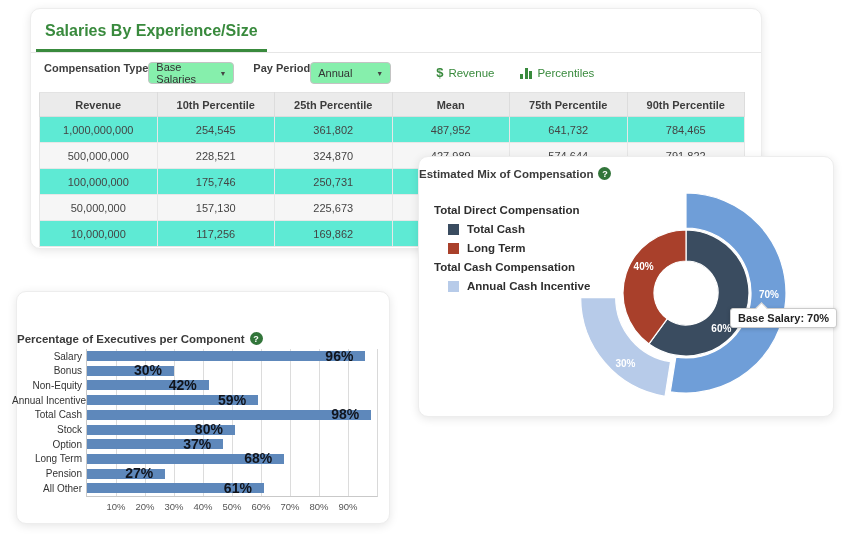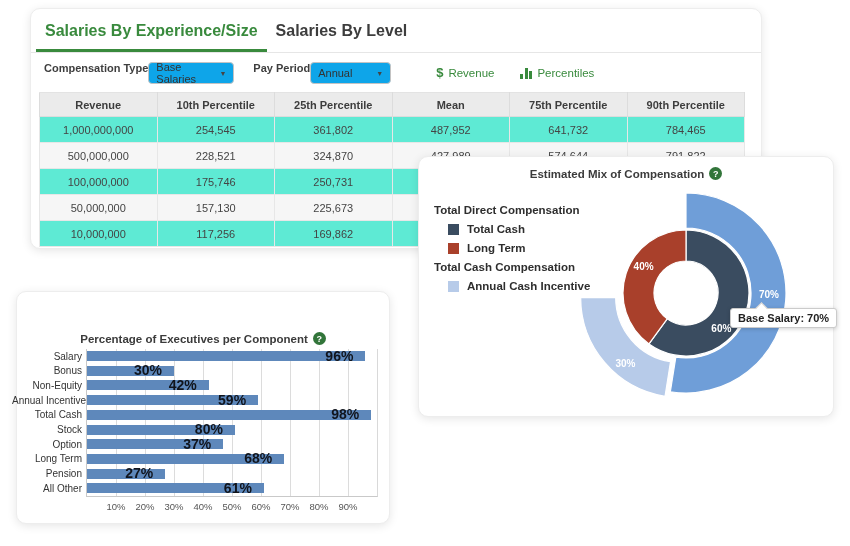--- a/index.html
+++ b/index.html
@@ -25,21 +25,21 @@
     padding:13px 9px 9px;font-size:16px;font-weight:bold;color:#3d3d3d;
     border-bottom:3px solid transparent;cursor:pointer;white-space:nowrap;
   }
   .tab.active{color:#398a3d;border-bottom-color:#398a3d;}
 
   
   .controls{display:flex;align-items:flex-end;margin:9px 0 0 13px;}
   .field{display:flex;flex-direction:row;margin-right:19px;}
   .field-label{font-size:11px;font-weight:bold;color:#3e3e3e;margin-bottom:4px;}
   .selectbox{
-    height:22px;border:1px solid #c3c3c3;border-radius:4px;background:#0ea5e9;
+    height:22px;border:1px solid #c3c3c3;border-radius:4px;background:#86efac;
     display:flex;align-items:center;justify-content:space-between;
     font-size:11px;color:#333;padding:0 7px;box-sizing:border-box;cursor:pointer;
   }
   .selectbox .caret{font-size:7px;color:#444;margin-left:8px;}
   .green-link{
     display:flex;align-items:center;gap:5px;color:#398a3d;font-size:11.5px;
     margin:0 0 5px 26px;cursor:pointer;white-space:nowrap;
   }
   .green-link .dollar{font-size:13px;font-weight:bold;line-height:1;}
   .bars-icon{display:inline-flex;align-items:flex-end;gap:1.5px;height:11px;}
@@ -56,21 +56,21 @@
   }
   table.salaries td{
     height:23px;color:#444;text-align:center;
     border:1px solid #e7e7e7;background:#5eead4;
   }
   table.salaries tr:nth-child(even) td{background:#f6f6f6;}
 
   
   .chart-title{
     text-align:center;font-size:11.5px;font-weight:bold;color:#3b3b3b;
-    display:flex;align-items:center;justify-content:center;gap:5px;
+    display:flex;align-items:center;justify-content:flex-start;gap:5px;
   }
   .help{
     width:13px;height:13px;border-radius:50%;background:#32753a;color:#fff;
     font-size:9px;font-weight:bold;display:inline-flex;align-items:center;
     justify-content:center;cursor:pointer;flex:0 0 auto;
   }
   .panel-donut .chart-title{margin-top:10px;}
   .panel-bar .chart-title{margin-top:40px;}
 
   
@@ -115,21 +115,20 @@
     position:absolute;top:152px;transform:translateX(-50%);
     font-size:9.5px;color:#555;
   }
 </style>
 </head>
 <body>
 
 <section class="panel panel-top">
   <div class="tabs">
     <div class="tab active">Salaries By Experience/Size</div>
-    <div class="tab">Salaries By Level</div>
   </div>
 
   <div class="controls">
     <div class="field">
       <span class="field-label">Compensation Type</span>
       <div class="selectbox" style="width:86px">
         <span>Base Salaries</span>
         <span class="caret">▼</span>
       </div>
     </div>

